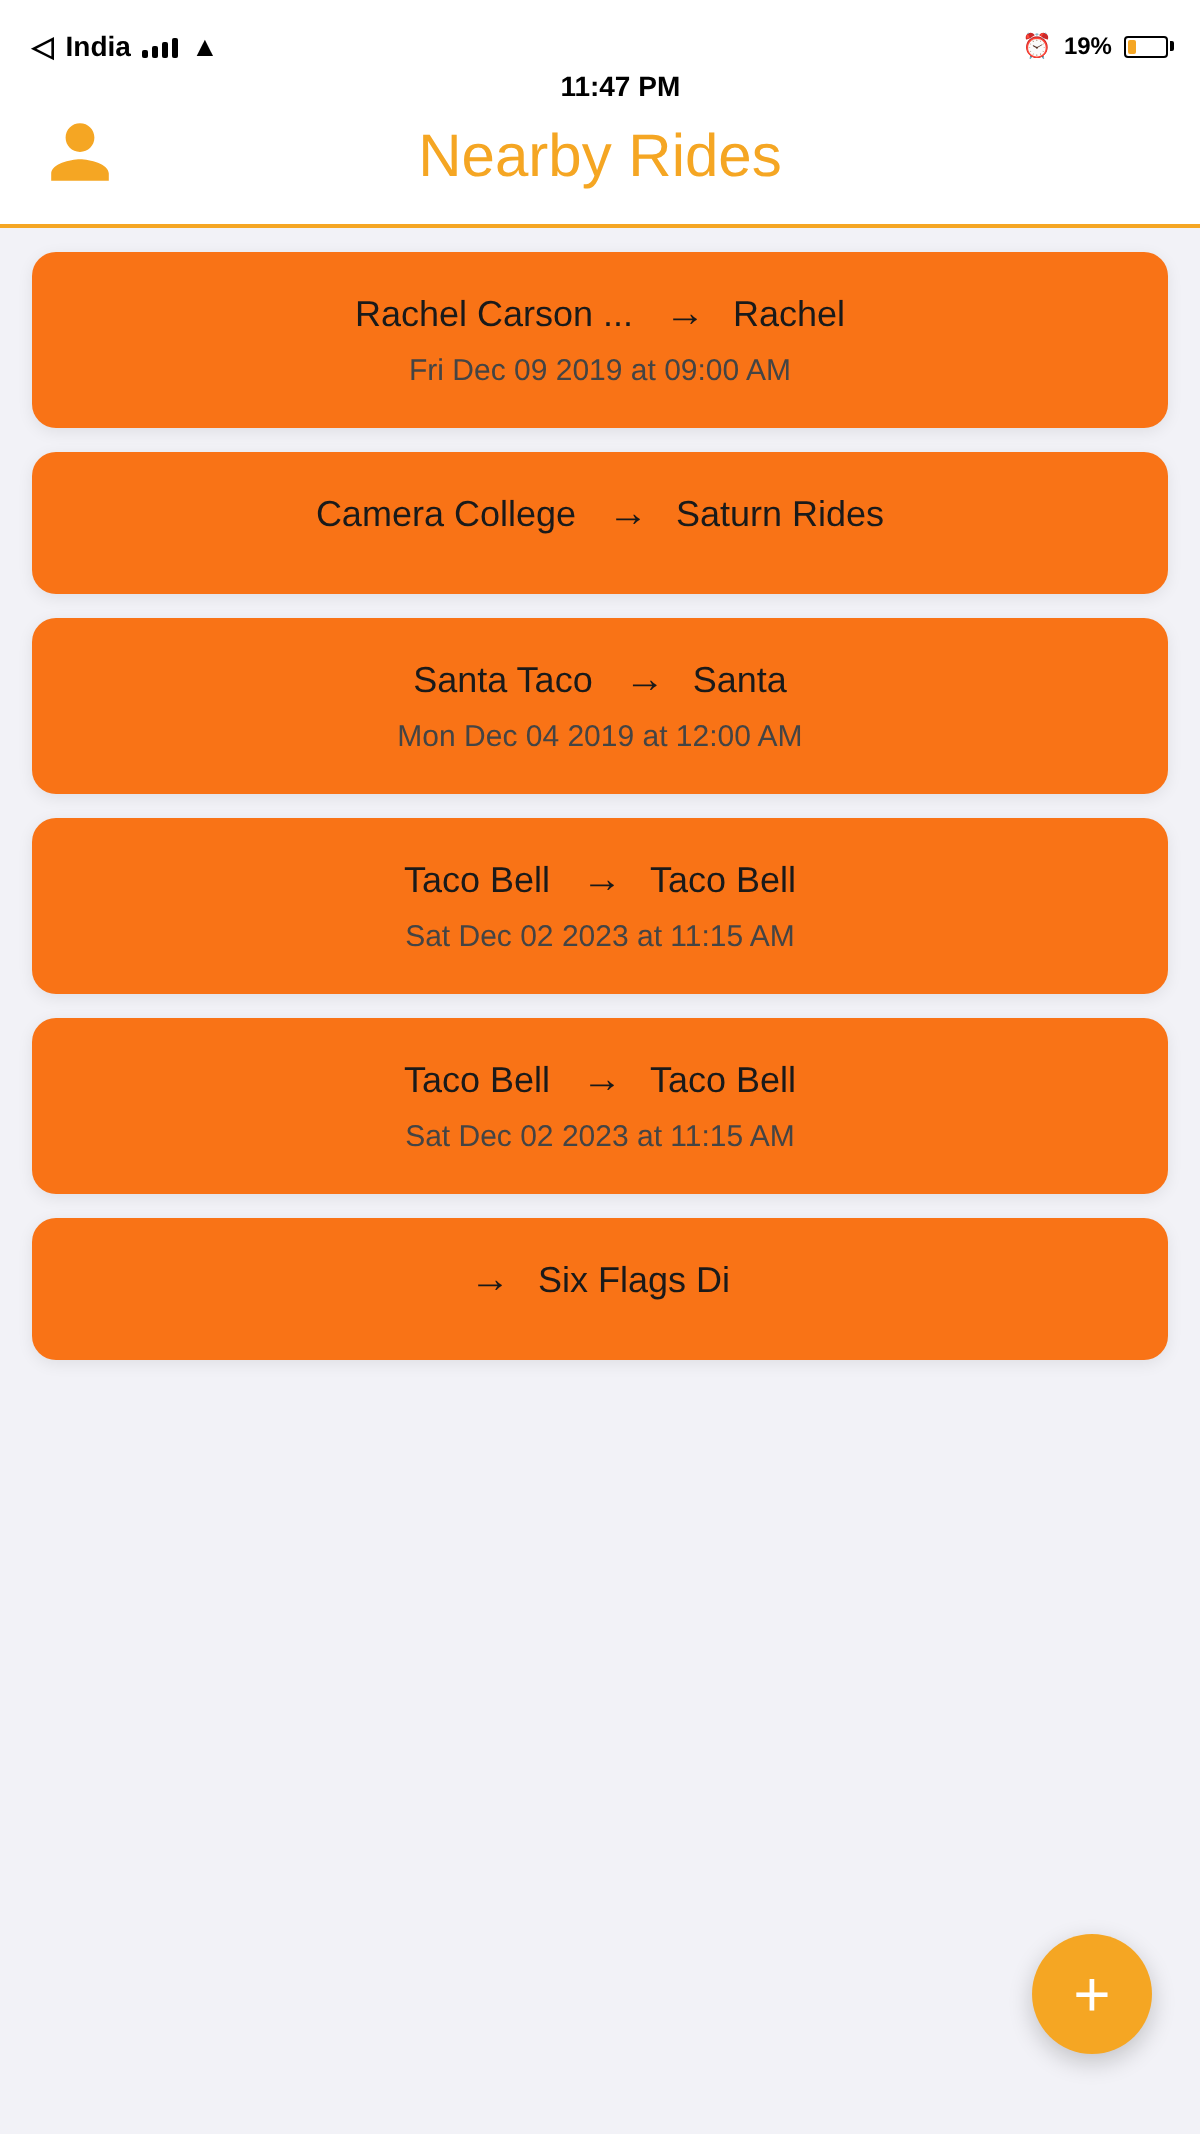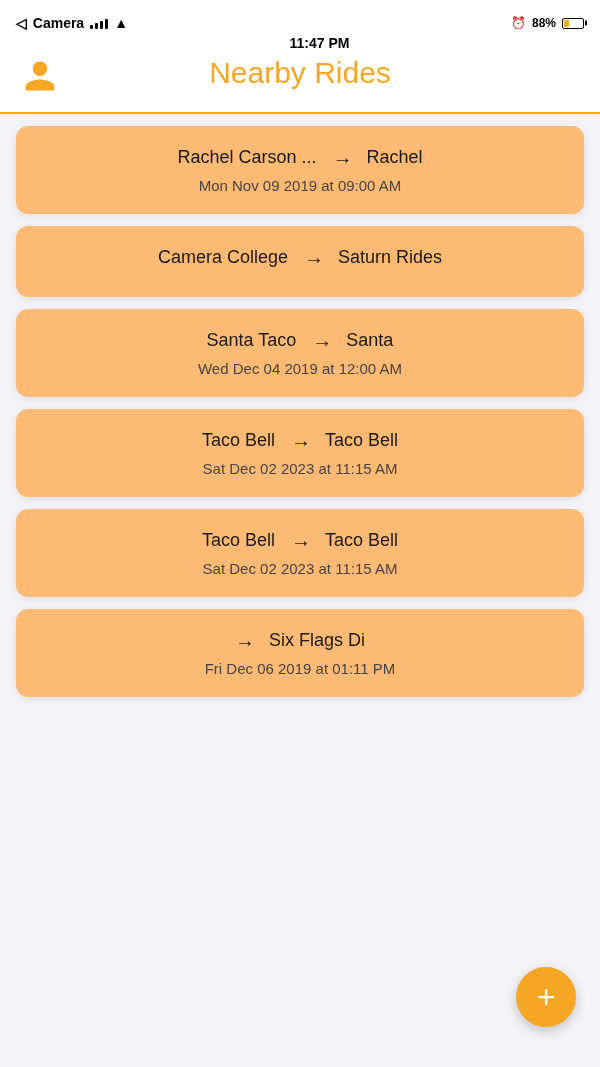--- a/index.html
+++ b/index.html
@@ -84,21 +84,21 @@
       width: 25%;
       height: 100%;
       background: #f5a623;
       border-radius: 1px;
     }
 
     
     .header {
       background: white;
       display: flex;
-      align-items: flex-start;
+      align-items: flex-end;
       padding: 12px 20px 16px 20px;
       border-bottom: 2px solid #f5a623;
     }
     .user-icon {
       width: 40px;
       height: 40px;
       display: flex;
       align-items: center;
       justify-content: center;
     }
@@ -118,21 +118,21 @@
 
     
     .rides-list {
       padding: 12px 16px;
       display: flex;
       flex-direction: column;
       gap: 12px;
     }
 
     .ride-card {
-      background: #fdba74;
+      background: #f97316;
       border-radius: 12px;
       padding: 20px 24px;
       box-shadow: 0 2px 8px rgba(0,0,0,0.08);
     }
     .ride-route {
       display: flex;
       align-items: center;
       justify-content: center;
       gap: 16px;
       margin-bottom: 8px;
@@ -183,33 +183,33 @@
       font-size: 20px;
       letter-spacing: -2px;
     }
   </style>
 </head>
 <body>
 
 <div class="status-bar">
   <div class="status-left">
     <span>◁</span>
-    <span>Camera</span>
+    <span>India</span>
     <div class="signal-bars">
       <div class="signal-bar" style="height:4px"></div>
       <div class="signal-bar" style="height:6px"></div>
       <div class="signal-bar" style="height:8px"></div>
       <div class="signal-bar" style="height:10px"></div>
     </div>
     <span class="wifi-icon">▲</span>
   </div>
   <div class="status-center">11:47 PM</div>
   <div class="status-right">
     <span>⏰</span>
-    <span>88%</span>
+    <span>19%</span>
     <div class="battery-container">
       <div class="battery-icon">
         <div class="battery-fill"></div>
       </div>
     </div>
   </div>
 </div>
 
 <div class="header">
   <div class="user-icon">
@@ -222,40 +222,40 @@
 
 <div class="rides-list" id="rides-container">
 <div class="ride-card">
       <div class="ride-route">
         <span class="ride-from">Rachel Carson ...</span>
         <span class="arrow-icon">
           <span class="arrow-sym">→</span>
         </span>
         <span class="ride-to">Rachel</span>
       </div>
-      <div class="ride-datetime">Mon Nov 09 2019 at 09:00 AM</div>
+      <div class="ride-datetime">Fri Dec 09 2019 at 09:00 AM</div>
     </div>
     <div class="ride-card">
       <div class="ride-route">
         <span class="ride-from">Camera College</span>
         <span class="arrow-icon">
           <span class="arrow-sym">→</span>
         </span>
         <span class="ride-to">Saturn Rides</span>
       </div>
     </div>
     <div class="ride-card">
       <div class="ride-route">
         <span class="ride-from">Santa Taco</span>
         <span class="arrow-icon">
           <span class="arrow-sym">→</span>
         </span>
         <span class="ride-to">Santa</span>
       </div>
-      <div class="ride-datetime">Wed Dec 04 2019 at 12:00 AM</div>
+      <div class="ride-datetime">Mon Dec 04 2019 at 12:00 AM</div>
     </div>
     <div class="ride-card">
       <div class="ride-route">
         <span class="ride-from">Taco Bell</span>
         <span class="arrow-icon">
           <span class="arrow-sym">→</span>
         </span>
         <span class="ride-to">Taco Bell</span>
       </div>
       <div class="ride-datetime">Sat Dec 02 2023 at 11:15 AM</div>
@@ -270,19 +270,18 @@
       </div>
       <div class="ride-datetime">Sat Dec 02 2023 at 11:15 AM</div>
     </div>
     <div class="ride-card">
       <div class="ride-route">
         <span class="arrow-icon">
           <span class="arrow-sym">→</span>
         </span>
         <span class="ride-to">Six Flags Di</span>
       </div>
-      <div class="ride-datetime">Fri Dec 06 2019 at 01:11 PM</div>
     </div>
   </div>
 
 <button class="fab">
   <span class="fab-plus">+</span>
 </button>
 
 </body></html>

